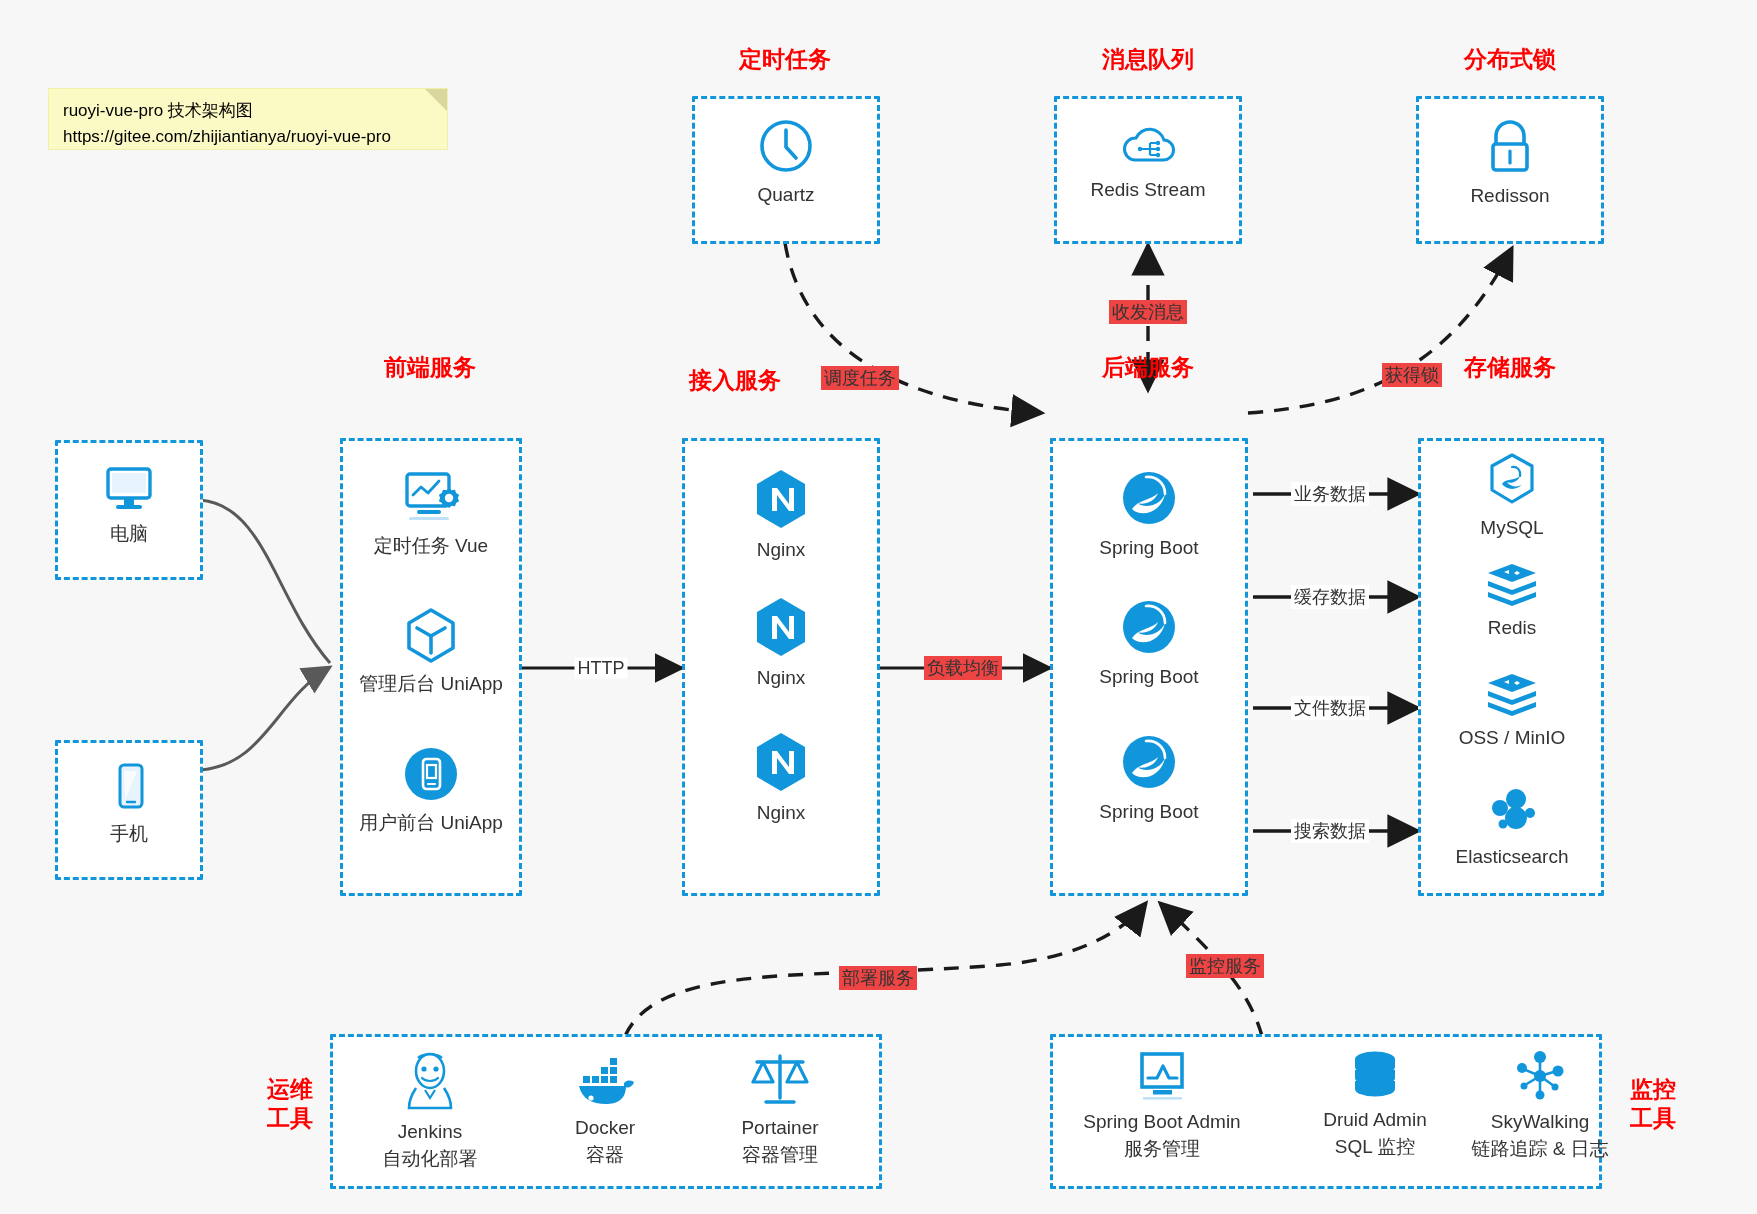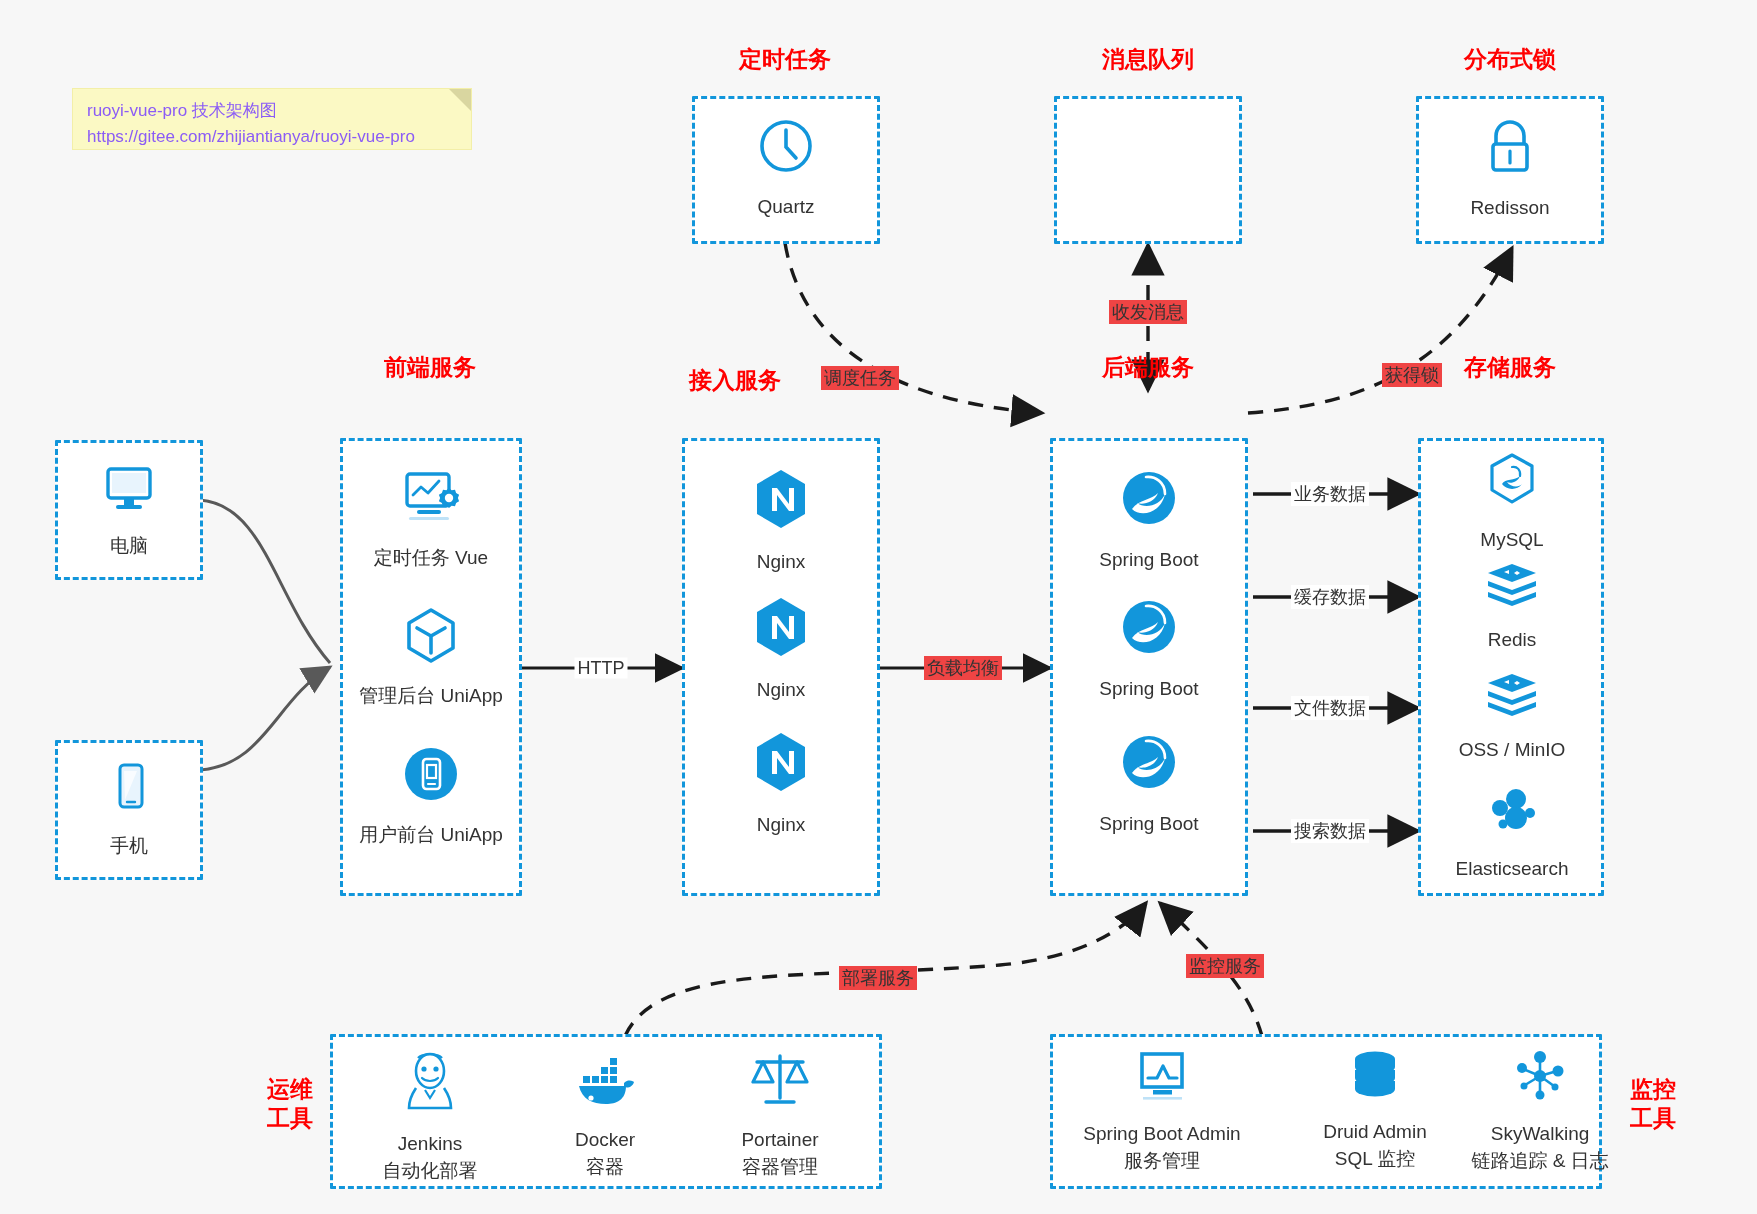--- a/index.html
+++ b/index.html
@@ -9,24 +9,24 @@
     background:#f7f7f7;
     font-family:"Liberation Sans","DejaVu Sans",sans-serif;
     overflow:hidden;
     position:relative;
   }
   #canvas{position:absolute;inset:0;}
   svg.edges{position:absolute;left:0;top:0;width:1757px;height:1214px;pointer-events:none;}
 
   
   .note{
-    position:absolute;left:72px;top:88px;width:400px;height:62px;
+    position:absolute;left:48px;top:88px;width:400px;height:62px;
     background:#fbf9c4;border:1px solid #f3efa8;
     box-sizing:border-box;padding:9px 14px 0 14px;
-    font-size:17px;color:#8b5cf6;line-height:1.55;
+    font-size:17px;color:#000000;line-height:1.55;
     z-index:5;
   }
   .note .fold{
     position:absolute;right:0;top:0;width:0;height:0;
     border-left:22px solid transparent;border-top:22px solid #d9d6a0;
   }
   .note-line{white-space:nowrap;}
 
   
   .group{
@@ -45,21 +45,21 @@
   .grp-title.side{line-height:1.25;}
 
   
   .node{
     position:absolute;
     display:flex;flex-direction:column;align-items:center;justify-content:flex-start;
     z-index:4;
   }
   .node .ico{display:block;line-height:0;}
   .node .lbl{
-    margin-top:19px;font-size:19px;color:#333;white-space:nowrap;text-align:center;
+    margin-top:7px;font-size:19px;color:#333;white-space:nowrap;text-align:center;
     line-height:1.35;
   }
 
   
   .edge-label{
     position:absolute;
     font-size:18px;color:#333;background:#ffffff;
     padding:0 3px;white-space:nowrap;z-index:7;
     transform:translate(-50%,-50%);
   }
@@ -117,20 +117,33 @@
       <svg width="58" height="58" viewBox="0 0 58 58">
         <circle cx="29" cy="29" r="24" fill="none" stroke="#1296db" stroke-width="3.6"></circle>
         <path d="M29 13 L29 30 L39 41" fill="none" stroke="#1296db" stroke-width="3.6" stroke-linecap="round"></path>
       </svg>
     </span>
     <span class="lbl">Quartz</span>
   </div>
 
   <div class="grp-title" style="left:1058px;top:44px;width:180px;">消息队列</div>
   <div class="group" style="left:1054px;top:96px;width:188px;height:148px;"></div>
+  <div class="node" style="left:1062px;top:122px;width:172px;">
+    <span class="ico">
+      <svg width="58" height="48" viewBox="0 0 58 48">
+        <path d="M16 38 A11 11 0 0 1 17 16 A15 15 0 0 1 45 18 A10 10 0 0 1 44 38 Z" fill="none" stroke="#1296db" stroke-width="3"></path>
+        <path d="M22 27 L31 27 M31 21 L38 21 M31 27 L38 27 M31 33 L38 33 M31 21 L31 33" fill="none" stroke="#1296db" stroke-width="2.2"></path>
+        <circle cx="21" cy="27" r="2.2" fill="#1296db"></circle>
+        <circle cx="39" cy="21" r="2.2" fill="#1296db"></circle>
+        <circle cx="39" cy="27" r="2.2" fill="#1296db"></circle>
+        <circle cx="39" cy="33" r="2.2" fill="#1296db"></circle>
+      </svg>
+    </span>
+    <span class="lbl">Redis Stream</span>
+  </div>
 
   <div class="grp-title" style="left:1420px;top:44px;width:180px;">分布式锁</div>
   <div class="group" style="left:1416px;top:96px;width:188px;height:148px;"></div>
   <div class="node" style="left:1424px;top:118px;width:172px;">
     <span class="ico">
       <svg width="54" height="58" viewBox="0 0 54 58">
         <path d="M13 26 L13 18 A14 14 0 0 1 41 18 L41 26" fill="none" stroke="#1296db" stroke-width="3.6"></path>
         <rect x="10" y="26" width="34" height="26" rx="3" fill="none" stroke="#1296db" stroke-width="3.6"></rect>
         <line x1="27" y1="33" x2="27" y2="45" stroke="#1296db" stroke-width="3.2" stroke-linecap="round"></line>
       </svg>

